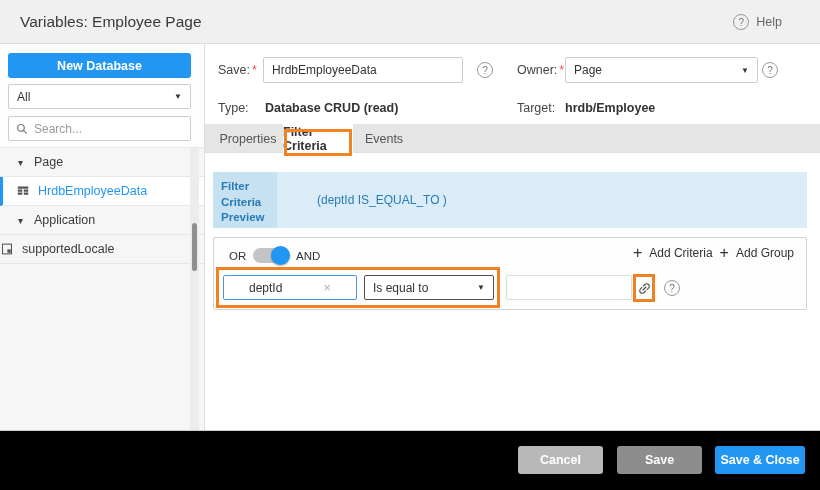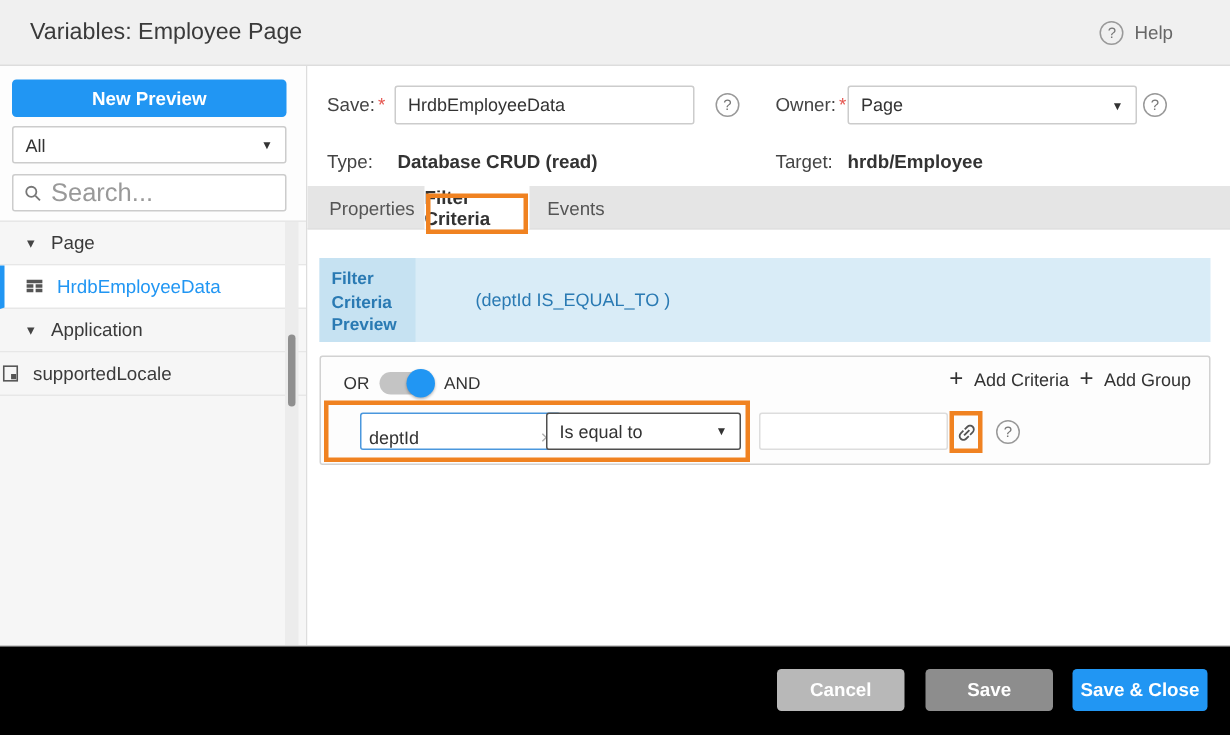--- a/index.html
+++ b/index.html
@@ -13,21 +13,21 @@
   .help { position:absolute; right:38px; top:0; height:44px; display:flex; align-items:center; gap:7px; cursor:pointer; color:#666; font-size:12.5px; }
   .qcircle { display:inline-flex; width:16px; height:16px; border:1px solid #999; border-radius:50%; align-items:center; justify-content:center; font-size:10px; color:#777; background:transparent; flex:0 0 auto; }
 
   
   .sidebar { position:absolute; left:0; top:44px; width:205px; height:386px; background:#fdfdfd; border-right:1px solid #ddd; }
   .btn-new { position:absolute; left:8px; top:9px; width:183px; height:25px; background:#2196f3; color:#fff; font-weight:bold; font-size:12.5px; border:none; border-radius:3px; display:flex; align-items:center; justify-content:center; cursor:pointer; }
   .fakeselect { background:#fff; border:1px solid #ccc; border-radius:2px; display:flex; align-items:center; padding:0 8px; font-size:12px; color:#333; cursor:pointer; }
   .sel-all { position:absolute; left:8px; top:40px; width:183px; height:25px; }
   .caret { margin-left:auto; font-size:8px; color:#333; }
   .search-box { position:absolute; left:8px; top:72px; width:183px; height:25px; background:#fff; border:1px solid #ccc; border-radius:2px; display:flex; align-items:center; padding:0 7px; }
-  .search-box input { border:none; outline:none; flex:1; font-size:17px; margin-left:6px; color:#333; font-family:inherit; background:transparent; }
+  .search-box input { border:none; outline:none; flex:1; font-size:12px; margin-left:6px; color:#333; font-family:inherit; background:transparent; }
   .search-box input::placeholder { color:#999; }
   .tree { position:absolute; left:0; top:103px; right:0; bottom:0; background:#f6f6f6; border-top:1px solid #e7e7e7; }
   .trow { height:29px; display:flex; align-items:center; border-bottom:1px solid #e7e7e7; font-size:12.5px; color:#3a3a3a; cursor:pointer; background:#f6f6f6; }
   .trow.group { padding-left:18px; }
   .trow.item { padding-left:0; }
   .tri { width:16px; font-size:10px; color:#444; }
   .ticon { width:14px; height:14px; margin-right:8px; display:inline-flex; align-items:center; justify-content:center; flex:0 0 auto; }
   .trow.selected { background:#fff; border-left:3px solid #2196f3; padding-left:13px; color:#2196f3; }
   .sb-track { position:absolute; right:5px; top:0; bottom:0; width:9px; background:#ececec; }
   .sb-thumb { position:absolute; right:7px; top:75px; width:5px; height:48px; background:#8f8f8f; border-radius:3px; }
@@ -56,21 +56,21 @@
 
   .criteria { position:absolute; left:8px; top:193px; width:594px; height:73px; border:1px solid #d2d2d2; border-radius:2px; background:#fdfdfd; }
   .or-lbl, .and-lbl { position:absolute; top:12px; font-size:11.5px; color:#333; }
   .or-lbl { left:15px; } .and-lbl { left:82px; }
   .toggle { position:absolute; left:39px; top:10px; width:35px; height:15px; background:#c4c4c4; border-radius:8px; cursor:pointer; }
   .knob { position:absolute; right:-2px; top:-2px; width:19px; height:19px; background:#2196f3; border-radius:50%; box-shadow:0 1px 2px rgba(0,0,0,.3); }
   .addrow { position:absolute; right:12px; top:7px; display:flex; align-items:center; gap:7px; }
   .plus { font-size:16px; color:#333; cursor:pointer; line-height:1; }
   .addlink { font-size:12px; color:#333; cursor:pointer; }
   .hl-fields { left:2px; top:29px; width:284px; height:41px; }
-  .fld { position:absolute; left:9px; top:37px; width:134px; height:25px; border:1px solid #4a97dd; border-radius:2px; background:#fff; display:flex; align-items:flex-end; padding:0 5px; z-index:2;margin-left:17px; }
+  .fld { position:absolute; left:9px; top:37px; width:134px; height:25px; border:1px solid #4a97dd; border-radius:2px; background:#fff; display:flex; align-items:center; padding:0 25px; z-index:2; }
   .fld input { border:none; outline:none; flex:1; font-size:12px; color:#333; font-family:inherit; min-width:0; background:transparent; }
   .clear { color:#b0b0b0; font-size:13px; cursor:pointer; margin-left:4px; }
   .cond { position:absolute; left:150px; top:37px; width:130px; height:25px; border:1px solid #4f4f4f; z-index:2; }
   .val-input { position:absolute; left:292px; top:37px; width:126px; height:25px; border-color:#ddd; z-index:2; }
   .hl-link { left:419px; top:36px; width:22px; height:28px; display:flex; align-items:center; justify-content:center; pointer-events:auto; }
   .link-ico { display:inline-flex; transform:rotate(-45deg); cursor:pointer; }
   .q-crit { left:450px; top:42px; }
 
   
   .footer { position:absolute; left:0; top:430px; width:820px; height:60px; background:#000000; border-top:1px solid #ccc; }
@@ -86,21 +86,21 @@
 
   <div class="header">
     <div class="title">Variables: Employee Page</div>
     <div class="help">
       <span class="qcircle">?</span>
       <span>Help</span>
     </div>
   </div>
 
   <div class="sidebar">
-    <button class="btn-new">New Preview</button>
+    <button class="btn-new">New Database</button>
 
     <div class="fakeselect sel-all">
       <span>All</span>
       <span class="caret">▼</span>
     </div>
 
     <div class="search-box">
       <span style="display:inline-flex;">
         <svg width="12" height="12" viewBox="0 0 16 16" fill="none" stroke="#777" stroke-width="1.6">
             <circle cx="6.5" cy="6.5" r="4.5"></circle>

